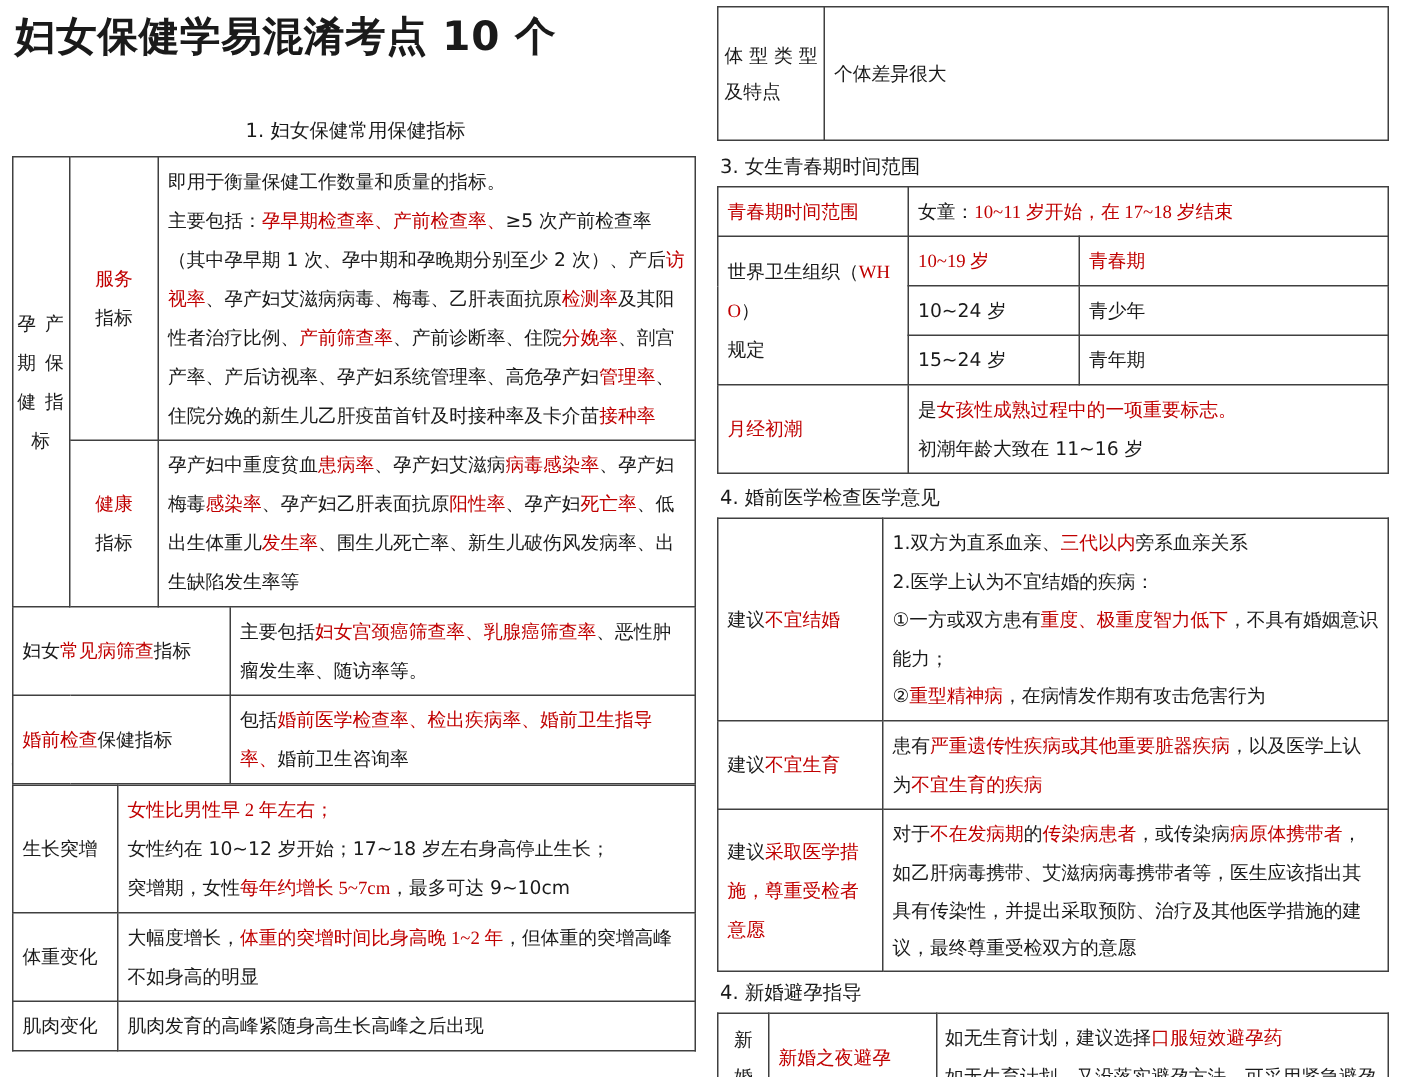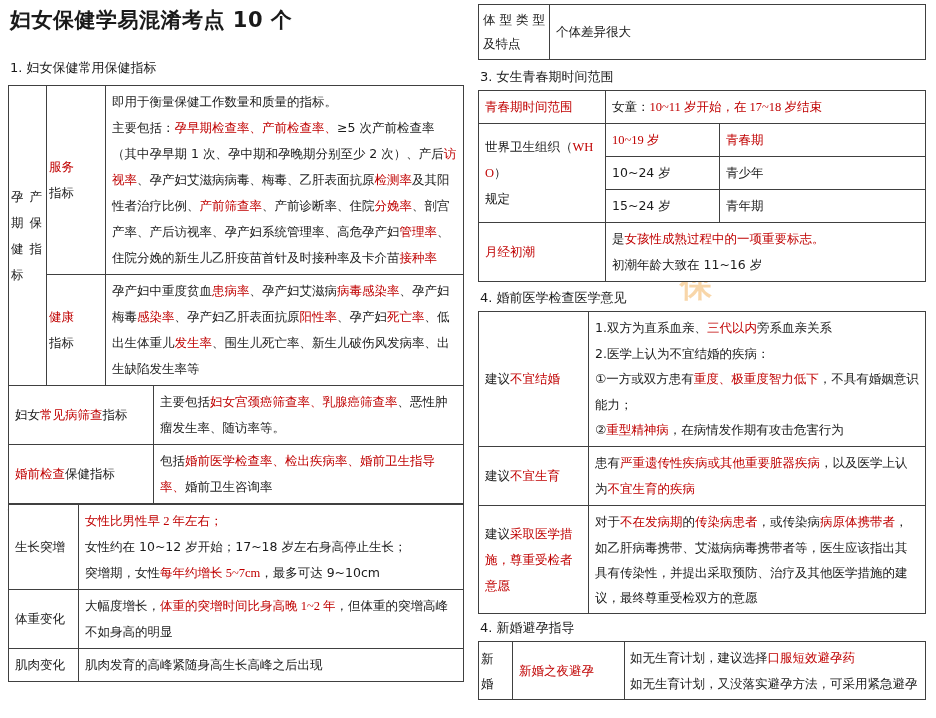--- a/index.html
+++ b/index.html
@@ -5,38 +5,38 @@
   html,body{margin:0;padding:0;}
   body{
     width:936px;height:718px;position:relative;overflow:hidden;
     background:#ffffff;color:#1a1a1a;
     font-family:"DejaVu Sans","Liberation Sans",sans-serif;
   }
   .col{position:absolute;top:0;z-index:2;}
   .col-left{left:8px;width:456px;}
   .col-right{left:478px;width:448px;}
 
-  .doc-title{font-size:21px;font-weight:bold;margin:6px 0 0 2px;letter-spacing:0.5px;}
+  .doc-title{font-size:27px;font-weight:bold;margin:6px 0 0 2px;letter-spacing:0.5px;}
   .sec{font-size:13px;margin:0 0 0 2px;}
-  .sec-1{margin-top:25px;margin-bottom:8px;}
+  .sec-1{margin-top:36px;margin-bottom:8px;text-align:center;}
   .sec-2{margin-top:15px;margin-bottom:5px;}
   .sec-3{margin-top:8px;margin-bottom:4px;}
   .sec-4{margin-top:7px;margin-bottom:4px;}
   .sec-5{margin-top:5px;margin-bottom:4px;}
 
   table{border-collapse:collapse;width:100%;background:#ffffff;table-layout:fixed;}
   td{
     border:1px solid var(--border,#404040);
     font-size:12.5px;line-height:26px;
     padding:3px 6px;vertical-align:middle;
     word-break:break-all;
   }
   .para{margin:0;}
   .red{color:var(--red,#c00000);font-family:Liberation Serif, serif;}
-  .center{text-align:left;padding:2px;}
+  .center{text-align:center;padding:2px;}
   .t0 td{line-height:24px;}
   .t4 td{line-height:25px;}
   .t5 td{line-height:25px;}
   .t5 .cell-advice{padding:3px 5px;}
   .vhead{letter-spacing:1px;}
 
   .wm{position:absolute;z-index:1;white-space:nowrap;font-weight:bold;pointer-events:none;}
   .wm-brand{left:14px;top:438px;font-size:56px;letter-spacing:10px;color:var(--wm_orange,#f0a643);opacity:0.55;}
   .wm-url{left:6px;top:496px;font-size:34px;letter-spacing:5px;color:var(--wm_gray,#c9c9c9);opacity:0.55;font-weight:normal;}
   .wm-frag{left:680px;top:264px;font-size:32px;color:var(--wm_orange,#f0a643);opacity:0.45;}
@@ -143,21 +143,21 @@
 </div>
 
 <div class="col col-right">
   <table class="t0" style="margin-top:4px">
     <colgroup>
         <col style="width:71px">
         <col>
       </colgroup>
     <tbody>
         <tr>
-      <td style="padding:3px 4px">
+      <td style="padding:20px 4px">
             <div class="para"><span>体 型 类 型</span></div>
             <div class="para"><span>及特点</span></div>
           </td>
       <td>
             <div class="para"><span>个体差异很大</span></div>
           </td>
     </tr>
   </tbody>
     </table>
 

